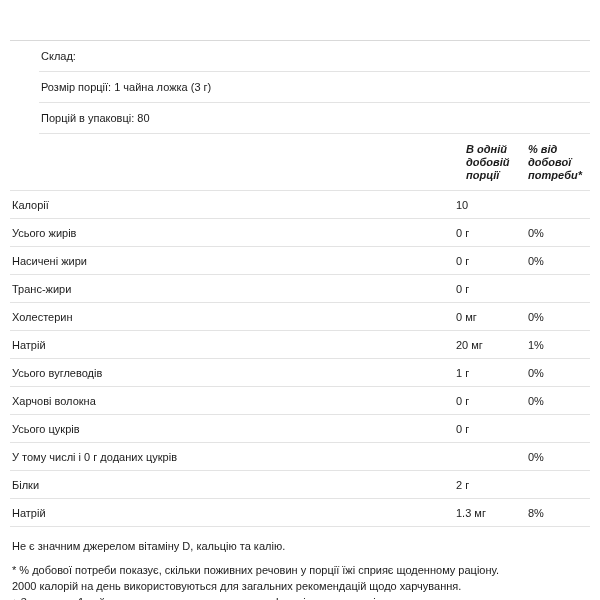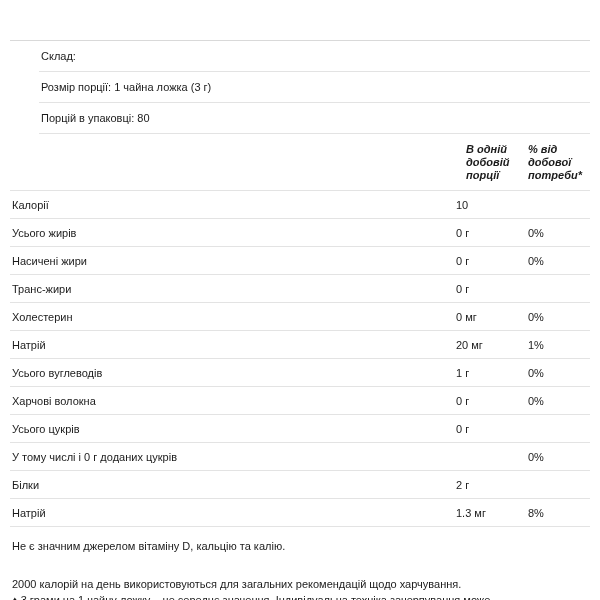--- a/index.html
+++ b/index.html
@@ -181,19 +181,20 @@
     <div class="c-dv"></div>
   </div>
 
   <div class="row">
     <div class="c-name">Натрій</div>
     <div class="c-amt">1.3 мг</div>
     <div class="c-dv">8%</div>
   </div>
 
   <div class="footnote-block">
-    <div class="fn" style="margin-bottom:23px;">Не є значним джерелом вітаміну D, кальцію та калію.</div>
+    <div class="fn" style="margin-bottom:9px;">Не є значним джерелом вітаміну D, кальцію та калію.</div>
+    <div class="fn">* % добової потреби показує, скільки поживних речовин у порції їжі сприяє щоденному раціону.</div>
     <div class="fn">2000 калорій на день використовуються для загальних рекомендацій щодо харчування.</div>
     <div class="fn">♦ 3 грами на 1 чайну ложку – це середнє значення. Індивідуальна техніка зачерпування може</div>
 
   </div>
 
 </div>
 
 </body></html>

